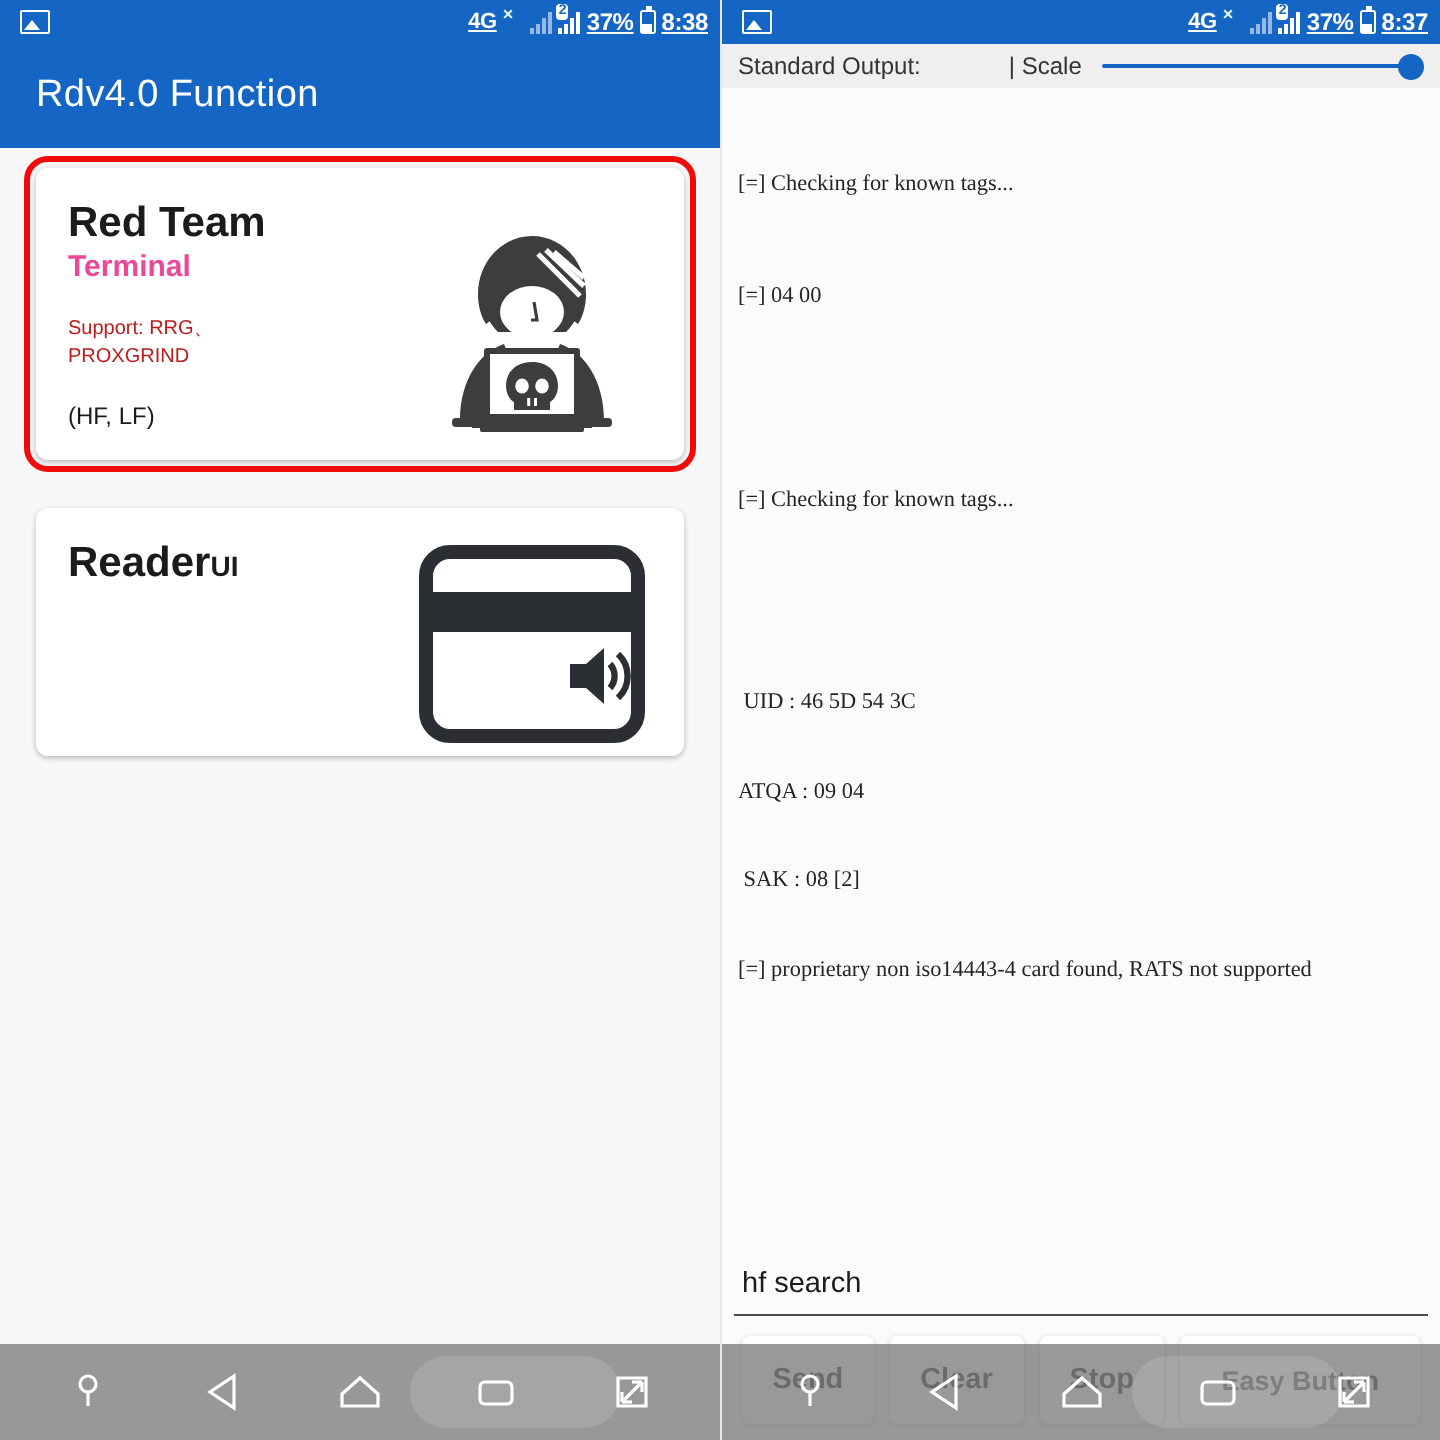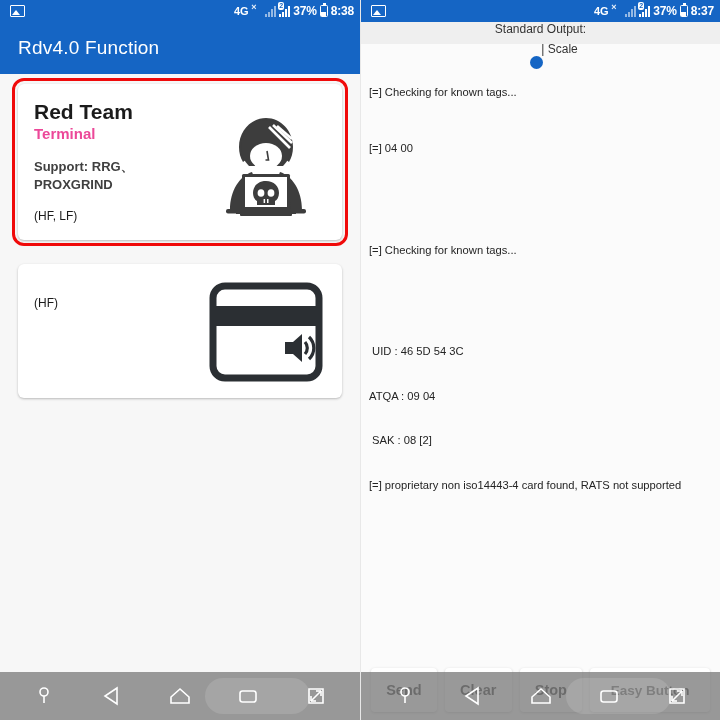--- a/index.html
+++ b/index.html
@@ -13,21 +13,21 @@
 
   
   .panel { position: relative; width: 360px; height: 720px; background: #fafafa; overflow: hidden; }
   .panel-left  { background: #f7f7f7; }
   .panel-right { background: #fbfbfb; border-left: 1px solid #e8e8e8; }
 
   
   .statusbar {
     height: 22px; background: #1565c4; color: #ffffff;
     display: flex; align-items: center; justify-content: space-between;
-    padding: 0 6px 0 10px; font-size: 11px;
+    padding: 0 6px 0 10px; font-size: 11px; text-decoration: underline;
   }
   .sb-left { display: flex; align-items: center; gap: 6px; }
   .sb-right { display: flex; align-items: center; gap: 3px; font-size: 12px; font-weight: bold; letter-spacing: -0.2px; }
   .photo-icon { width: 15px; height: 12px; border: 1.6px solid #ffffff; border-radius: 1px; position: relative; }
   .photo-icon::after {
     content: ""; position: absolute; left: 1px; bottom: 1px;
     width: 0; height: 0; border-left: 4px solid transparent; border-right: 4px solid transparent;
     border-bottom: 5px solid #ffffff;
   }
   .net-label { font-size: 11px; font-weight: bold; }
@@ -54,50 +54,50 @@
     height: 52px; background: #1565c4; color: #ffffff;
     display: flex; align-items: center; padding: 0 18px;
   }
   .appbar-title { font-size: 19px; font-weight: 500; letter-spacing: .2px; }
 
   
   .cards { padding: 10px 18px 0 18px; }
   .card {
     background: #ffffff; border-radius: 6px; position: relative;
     box-shadow: 0 1px 3px rgba(0,0,0,.16), 0 1px 2px rgba(0,0,0,.10);
-    display: flex; align-items: flex-start; padding: 16px 14px 14px 16px;
+    display: flex; align-items: flex-start; padding: 16px 14px 4px 16px;
   }
   .card-selected {
     outline: 3px solid #f00a0a; outline-offset: 3px; border-radius: 6px;
   }
   .card + .card { margin-top: 24px; }
   .card-text { flex: 1 1 auto; min-width: 0; }
   .card-title { font-size: 21px; font-weight: bold; color: #1b1b1b; line-height: 1.15; }
   .card-title .sub { font-size: 14px; font-weight: bold; }
   .card-sub { font-size: 15px; font-weight: bold; color: #ec4899; margin-top: 1px; }
-  .card-support { font-size: 13px; font-weight: bold; color: #404040; margin-top: 16px; line-height: 1.35; }
+  .card-support { font-size: 10px; font-weight: normal; color: #b91c1c; margin-top: 16px; line-height: 1.35; }
   .card-freq { font-size: 12px; font-weight: normal; color: #1b1b1b; margin-top: 16px; }
   .card-art { flex: 0 0 auto; width: 124px; display: flex; align-items: center; justify-content: center; }
   .card-one .card-art { margin-top: 6px; }
 
   
   .scalebar {
     height: 22px; background: #efefef; display: flex; align-items: center;
-    padding: 0 8px 0 8px; gap: 6px; font-size: 12px; color: #333; flex-direction: column;
+    padding: 0 8px 0 8px; gap: 6px; font-size: 12px; color: #333;
   }
   .scalebar .lbl { white-space: nowrap; }
   .scalebar .lbl2 { margin-left: 38px; white-space: nowrap; }
   .slider { flex: 1 1 auto; position: relative; height: 14px; display: flex; align-items: center; margin-left: 4px; }
   .slider .track { position: absolute; left: 0; right: 8px; height: 2.5px; background: #1565c4; border-radius: 2px; }
   .slider .thumb { position: absolute; right: 0; width: 13px; height: 13px; border-radius: 50%; background: #1565c4; }
 
   .terminal {
     position: absolute; top: 44px; left: 0; right: 0; bottom: 104px;
     padding: 12px 0 0 8px; overflow: hidden;
-    font-family: Liberation Sans, sans-serif; font-size: 11.2px;
+    font-family: Liberation Serif, serif; font-size: 11.2px;
     color: #242424; line-height: 1.28; white-space: pre;
   }
   .term-line { height: 16px; }
   .term-line.spaced { margin-bottom: 12px; }
 
   .input-area { position: absolute; left: 0; right: 0; bottom: 62px; padding: 0 6px; }
   .input-line {
     font-size: 14.5px; color: #1b1b1b; padding: 4px 4px 7px 4px;
     border-bottom: 1.5px solid #4a4a4a;
   }
@@ -215,21 +215,23 @@
 
               <rect x="20" y="103" width="80" height="4.5" rx="2"></rect>
               <rect x="34" y="106" width="52" height="4" rx="1"></rect>
             </g>
           </svg>
         </div>
       </div>
 
       <div class="card card-two">
         <div class="card-text">
-          <div class="card-freq">(HF)</div>
+          <div class="card-title">
+            <span>Reader</span><span class="sub">UI</span>
+          </div>
         </div>
         <div class="card-art">
           <svg width="118" height="104" viewBox="0 0 118 104" aria-hidden="true">
             <rect x="6" y="6" width="106" height="92" rx="12" fill="none" stroke="#2b2f33" stroke-width="7"></rect>
             <rect x="9" y="26" width="100" height="20" fill="#2b2f33"></rect>
             <g fill="#2b2f33">
               <path d="M78 62 l8 0 9-8 0 28 -9-8 -8 0z"></path>
               <path d="M98 62 a9 9 0 0 1 0 12" fill="none" stroke="#2b2f33" stroke-width="3.2"></path>
               <path d="M102 57 a15 15 0 0 1 0 22" fill="none" stroke="#2b2f33" stroke-width="3.2"></path>
             </g>
@@ -324,20 +326,23 @@
       <div class="term-line"> UID : 46 5D 54 3C</div>
       <div class="term-line">ATQA : 09 04</div>
       <div class="term-line"> SAK : 08 [2]</div>
       <div class="term-line">[=] proprietary non iso14443-4 card found, RATS not supported</div>
       
       
       
       
     </div>
 
+    <div class="input-area">
+      <div class="input-line" placeholder="hf search">hf search</div>
+    </div>
 
     <div class="btn-row">
       <div class="btn">Send</div>
       <div class="btn">Clear</div>
       <div class="btn">Stop</div>
       <div class="btn btn-wide">Easy Button</div>
     </div>
 
     <div class="navbar">
       <div class="pill"></div>

